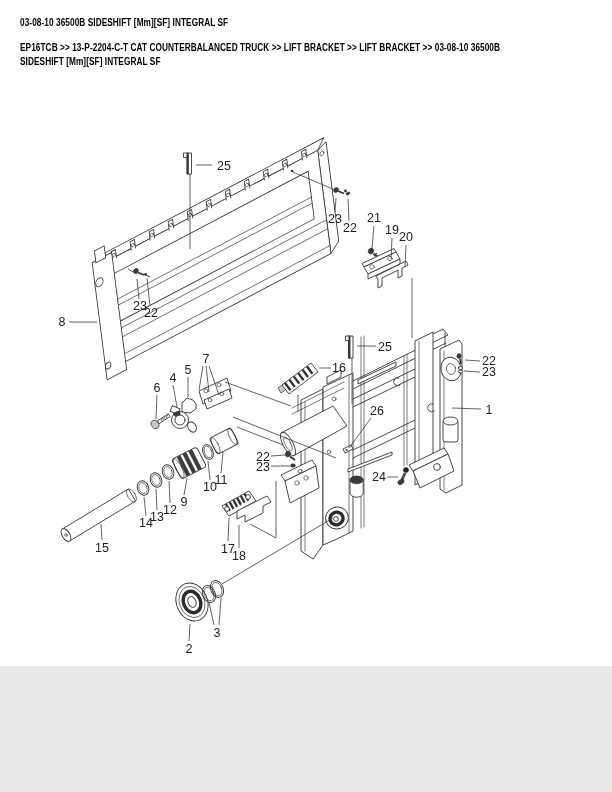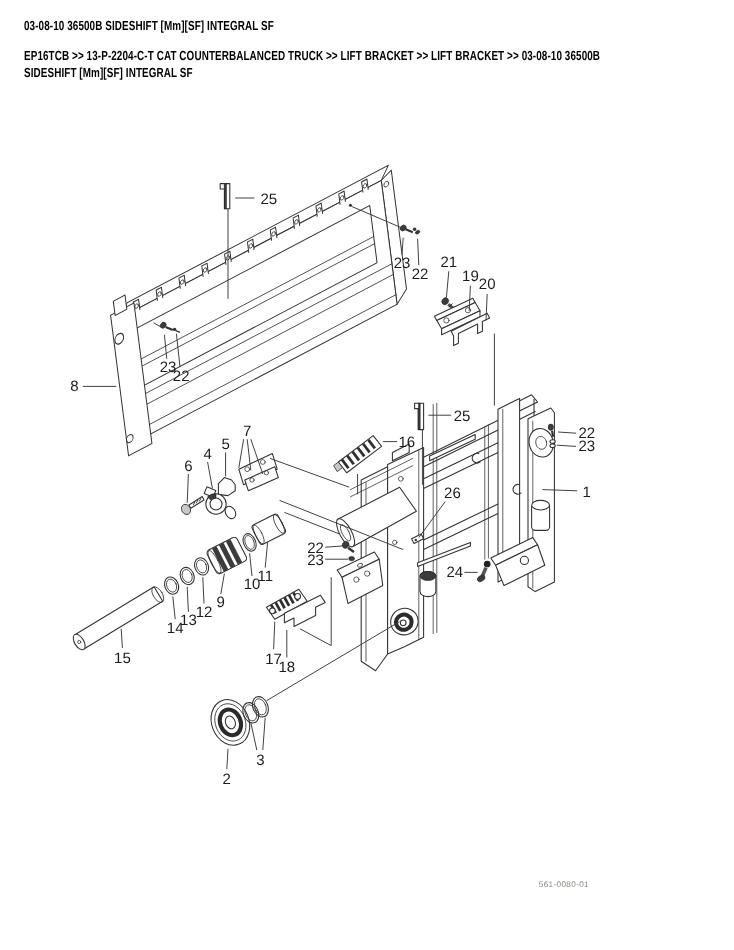--- a/index.html
+++ b/index.html
@@ -1,16 +1,16 @@
 <!DOCTYPE html>
 <html><head>
 <meta charset="utf-8">
 <style>
   html,body{margin:0;padding:0;background:#e8e8e8;}
-  .page{position:relative;width:612px;height:792px;background:#fff;overflow:hidden;
+  .page{position:relative;width:612px;height:666px;background:#fff;overflow:hidden;
         font-family:"Liberation Sans",sans-serif;}
   .title{position:absolute;left:20px;top:16px;font-weight:bold;font-size:11px;color:#000;
          white-space:nowrap;transform:scaleX(0.75);transform-origin:0 0;letter-spacing:0.1px;}
   .breadcrumb{position:absolute;left:20px;top:41px;width:656px;font-weight:bold;font-size:11px;
          line-height:13.5px;color:#000;transform:scaleX(0.75);transform-origin:0 0;letter-spacing:0.1px;}
   .docnum{position:absolute;left:449px;top:734px;font-size:6.8px;letter-spacing:0.3px;color:#8a857e;}
   svg.diagram{position:absolute;left:0;top:0;}
   .p{fill:#fff;stroke:#333;stroke-width:0.9;stroke-linejoin:round;}
   .s{fill:none;stroke:#333;stroke-width:0.9;stroke-linejoin:round;stroke-linecap:round;}
   .thin{stroke-width:0.65;}

